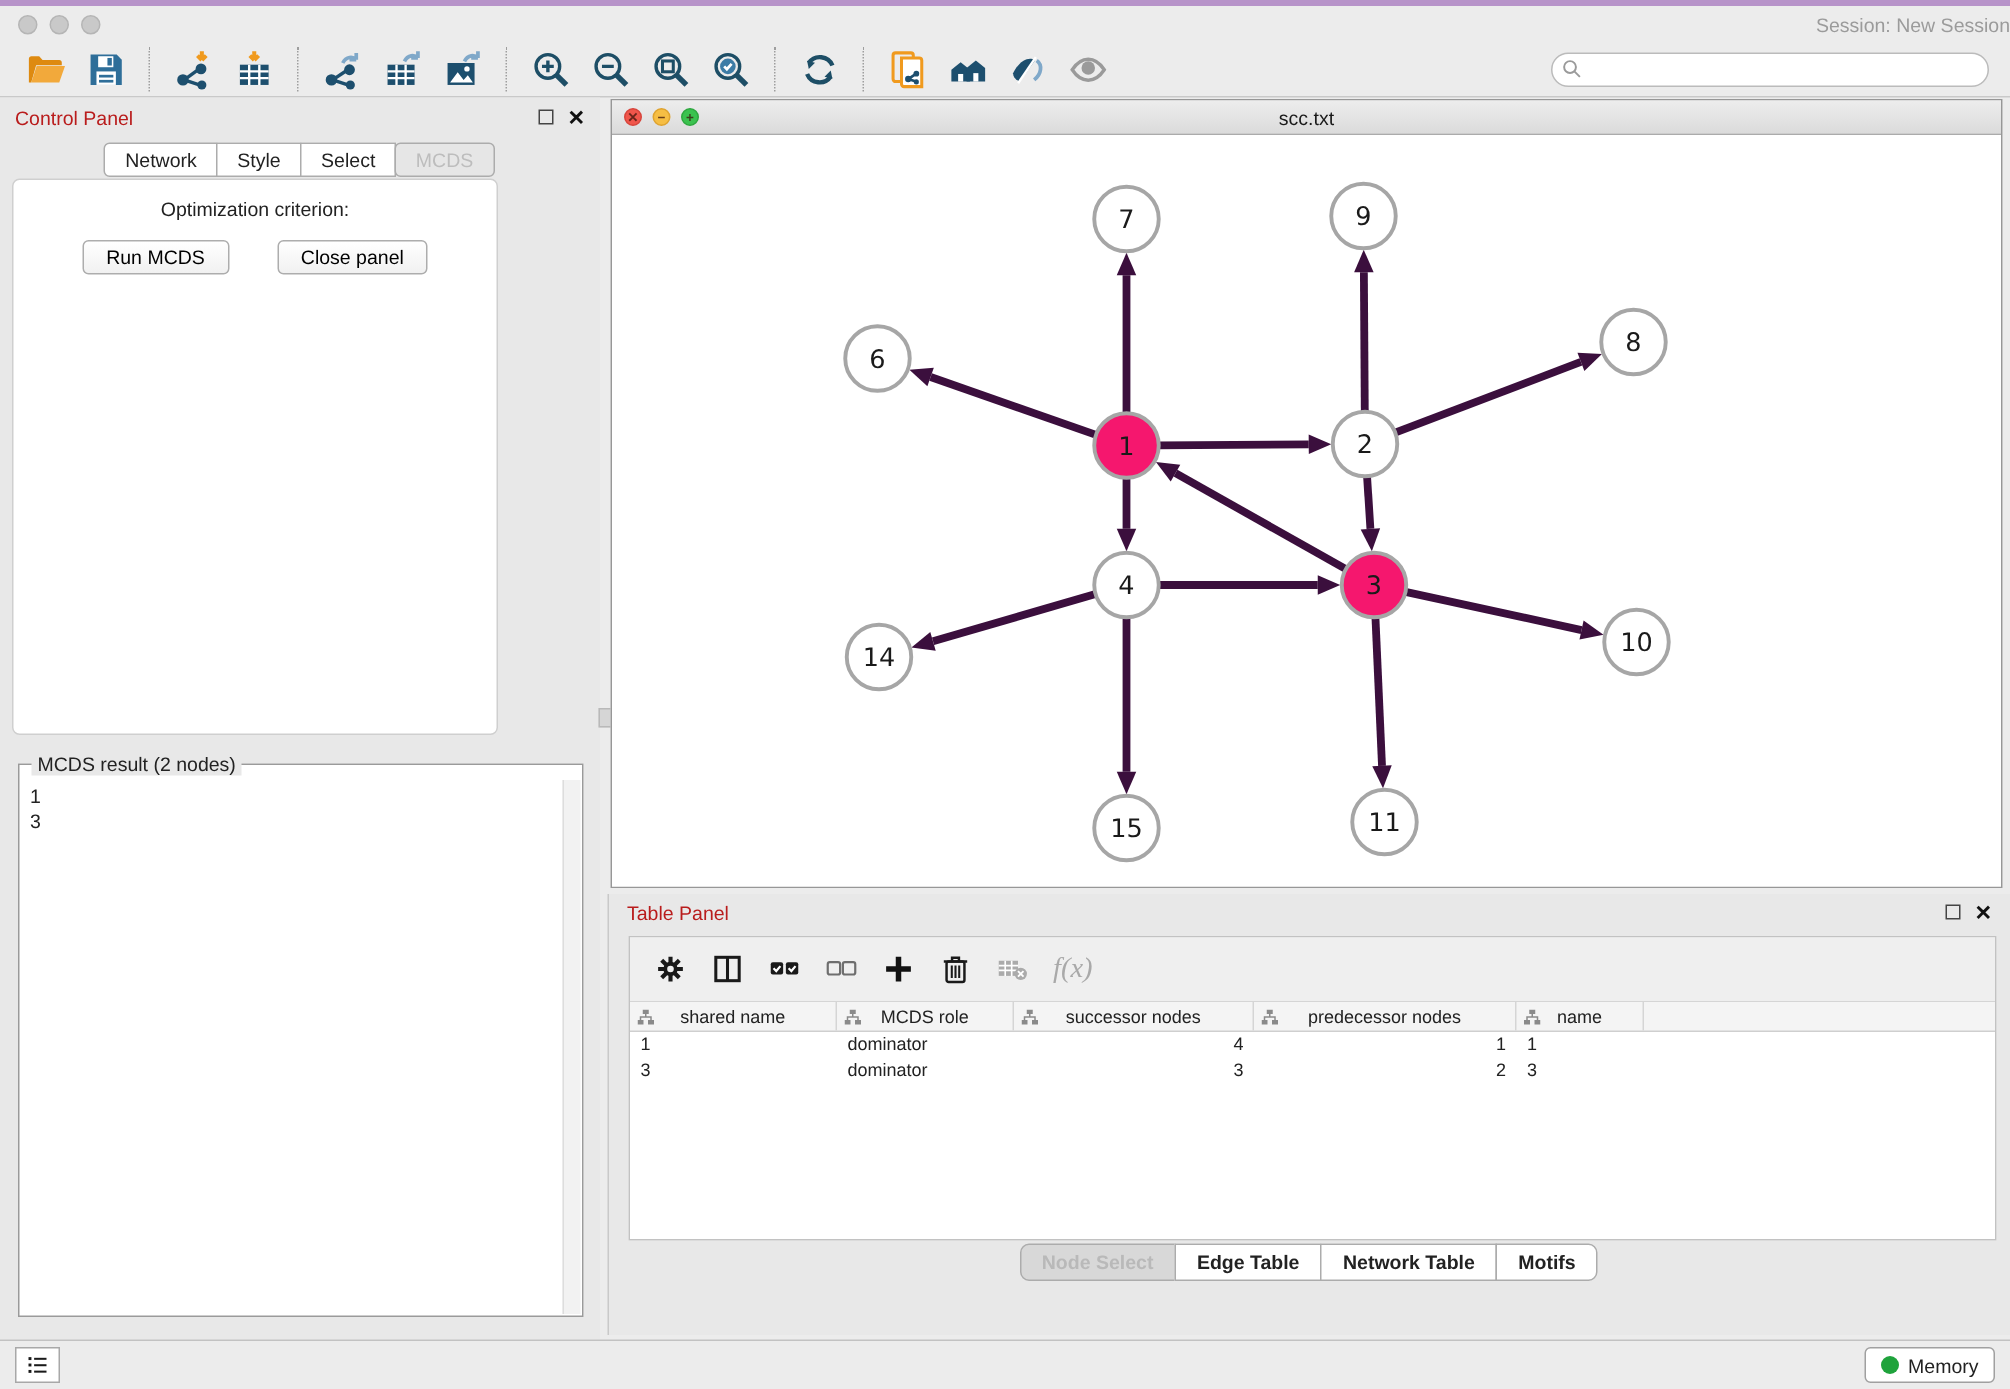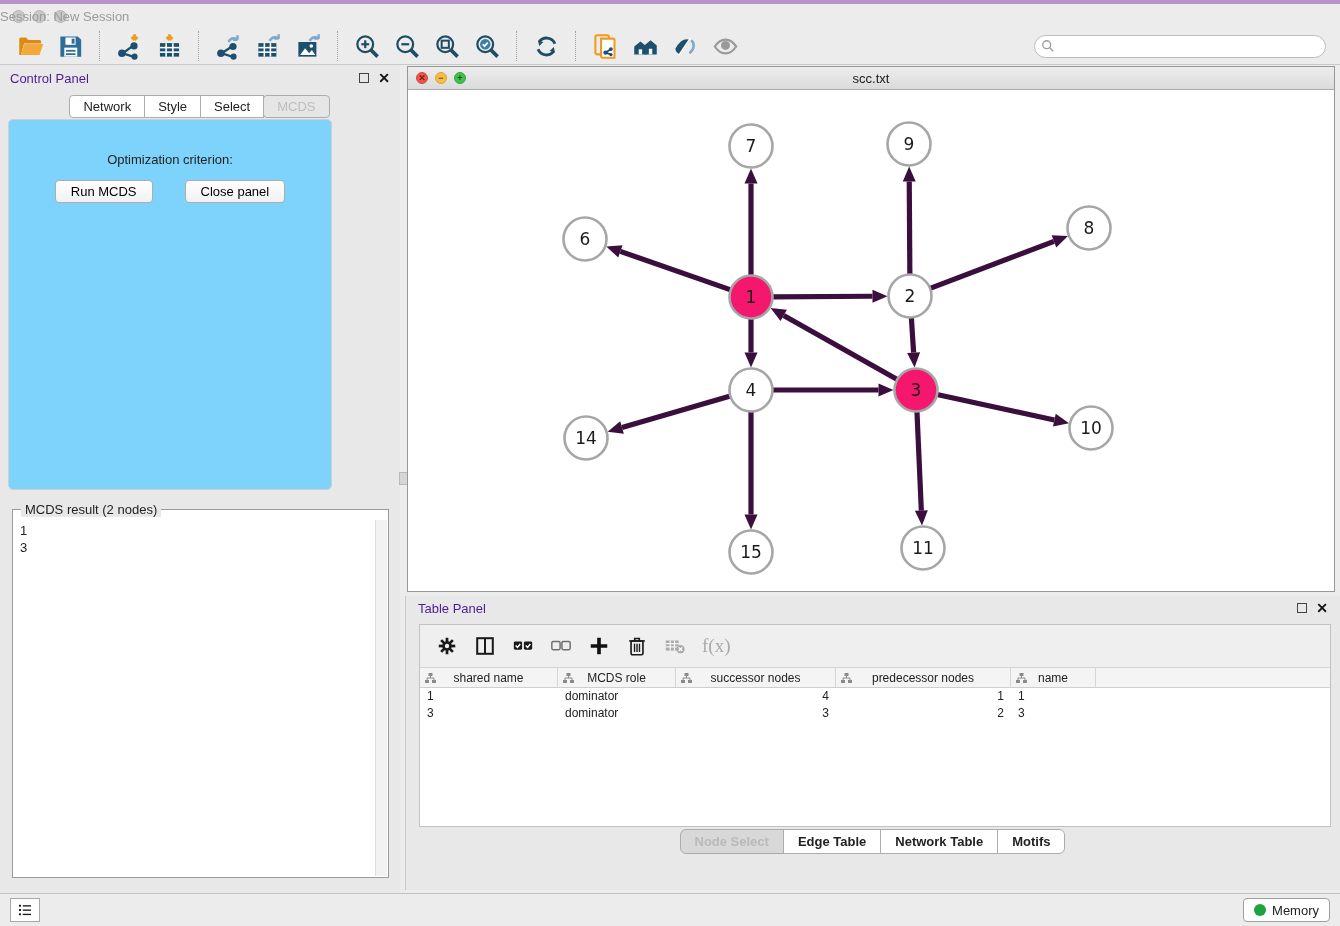--- a/index.html
+++ b/index.html
@@ -4,43 +4,43 @@
 <style>
   * { margin:0; padding:0; box-sizing:border-box; }
   html,body { width:1340px; height:926px; overflow:hidden; }
   body { font-family:"Liberation Sans", sans-serif; background:#ECECEC; position:relative; font-size:13px; color:#222; }
 
   
   .top-strip { position:absolute; left:0; top:0; width:1340px; height:4px; background:#B793C9; }
   .titlebar { position:absolute; left:0; top:4px; width:1340px; height:24px; background:#ECECEC; display:flex; align-items:center; }
   .traffic { display:flex; gap:8px; margin-left:12px; }
   .tl { width:13px; height:13px; border-radius:50%; background:#C9C9C9; border:1px solid #B5B5B5; }
-  .titlebar .win-title { position:absolute; left:0; right:0; text-align:left; color:#9B9B9B; font-size:13px; }
+  .titlebar .win-title { position:absolute; left:0; right:0; text-align:right; color:#9B9B9B; font-size:13px; }
 
   .toolbar { position:absolute; left:0; top:28px; width:1340px; height:37px; background:#ECECEC; border-bottom:1px solid #C9C9C9; display:flex; align-items:center; padding:0 10px; }
   .tb-ico { width:30px; height:30px; display:flex; align-items:center; justify-content:center; margin:0 5px; }
   .tb-ico svg { width:27px; height:27px; }
   .tb-sep { width:1px; height:30px; border-left:1px dotted #9E9E9E; margin:0 9px; }
   .search-wrap { margin-left:auto; margin-right:4px; position:relative; }
   .search-input { width:292px; height:23px; border:1px solid #BBB; border-radius:12px; background:#fff; padding-left:24px; font-size:12px; outline:none; }
   .search-mag { position:absolute; left:7px; top:4px; width:14px; height:14px; }
 
   
   .control-panel { position:absolute; left:0; top:65px; width:400px; height:828px; background:#E8E8E8; }
   .cp-header { height:26px; display:flex; align-items:center; padding:0 10px; }
-  .panel-title { font-size:13px; color:#4c1d95; }
+  .panel-title { font-size:13px; color:#b91c1c; }
   .panel-hdr-icons { margin-left:auto; display:flex; gap:9px; align-items:center; }
   .float-ico { width:10px; height:10px; border:1.6px solid #444; display:inline-block; }
   .close-ico { font-size:14px; font-weight:bold; color:#111; line-height:10px; }
   .cp-tabs { display:flex; justify-content:center; margin-top:4px; }
   .seg-tab { padding:3px 13px; background:#fff; border:1px solid #ACACAC; margin-left:-1px; font-size:13px; cursor:default; }
   .seg-tab:first-child { border-radius:4px 0 0 4px; }
   .seg-tab:last-child { border-radius:0 4px 4px 0; }
   .seg-tab.active { background:#E6E6E6; color:#BDBDBD; border-radius:4px; }
-  .mcds-panel { position:absolute; left:8px; top:54px; width:324px; height:371px; background:#7dd3fc; border:1px solid #CFCFCF; border-radius:5px; padding-top:32px; }
+  .mcds-panel { position:absolute; left:8px; top:54px; width:324px; height:371px; background:#ffffff; border:1px solid #CFCFCF; border-radius:5px; padding-top:12px; }
   .crit-label { text-align:center; font-size:13px; margin-bottom:10px; }
   .mcds-select { position:relative; margin:0 36px; height:23px; background:#fff; border:1px solid #ABABAB; border-radius:4px; display:flex; align-items:center; padding-left:10px; font-size:13px; }
   .select-stepper { position:absolute; right:4px; top:3px; width:13px; height:16px; display:flex; flex-direction:column; align-items:center; justify-content:center; gap:2px; }
   .select-stepper i { width:0; height:0; border-left:4px solid transparent; border-right:4px solid transparent; }
   .select-stepper i.up { border-bottom:5px solid #555; }
   .select-stepper i.dn { border-top:5px solid #555; }
   .mcds-btn-row { display:flex; justify-content:center; gap:32px; margin-top:13px; }
   .btn { font-size:13px; padding:3px 15px; background:linear-gradient(#FFFFFF,#F1F1F1); border:1px solid #ADADAD; border-radius:4px; }
   .result-box { position:absolute; left:12px; top:444px; width:377px; height:369px; border:1px solid #9A9A9A; background:#fff; }
   .result-legend { position:absolute; left:8px; top:-8px; background:#E8E8E8; padding:0 4px; font-size:13px; }
@@ -62,21 +62,21 @@
   .net-title { position:absolute; left:0; right:0; text-align:center; font-size:13px; color:#1A1A1A; }
   .net-canvas { width:926px; height:501px; background:#fff; }
 
   
   .table-panel { position:absolute; left:405px; top:596px; width:935px; height:294px; background:#E8E8E8; border-left:1px solid #C9C9C9; }
   .tp-header { height:24px; display:flex; align-items:center; padding:0 12px; }
   .tp-inner { position:absolute; left:13px; right:9px; top:28px; bottom:63px; background:#fff; border:1px solid #C2C2C2; }
   .tp-toolbar { height:42px; background:#EFEFEF; display:flex; align-items:center; padding:0 8px; }
   .tp-ico { width:28px; height:28px; display:flex; align-items:center; justify-content:center; margin:0 5px; }
   .tp-ico svg { width:22px; height:22px; }
-  .fx-label { font-family:"Liberation Serif", serif; font-size:19px; color:#A9A9A9; margin-left:8px; }
+  .fx-label { font-family:"Liberation Serif", serif; font-style:italic; font-size:19px; color:#A9A9A9; margin-left:8px; }
   .tbl-scroll { position:absolute; left:0; right:0; top:42px; bottom:0; overflow:hidden; }
   .tbl-header { display:flex; background:#F4F4F4; border-top:1px solid #D5D5D5; border-bottom:1px solid #CFCFCF; height:21px; }
   .th-cell { display:flex; align-items:center; justify-content:center; gap:5px; border-right:1px solid #D5D5D5; font-size:12px; color:#222; position:relative; }
   .th-cell .tree-ico { position:absolute; left:5px; top:5px; }
   .tbl-row { display:flex; height:17px; font-size:12px; }
   .td-cell { padding:1px 7px 0 7px; overflow:hidden; white-space:nowrap; }
   .tp-tabs { position:absolute; left:0; right:0; bottom:36px; display:flex; justify-content:center; }
   .tp-tabs .seg-tab { padding:4px 14px; font-size:13px; font-weight:bold; }
   .tp-tabs .seg-tab.active { background:#D8D8D8; color:#B9B9B9; border-radius:6px 0 0 6px; }
   .tp-tabs .seg-tab:last-child { border-radius:0 6px 6px 0; }

